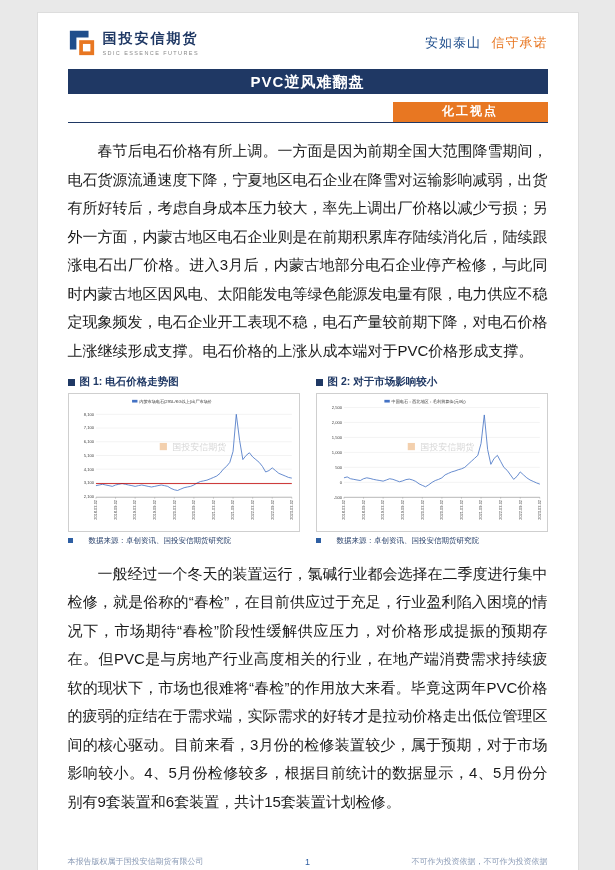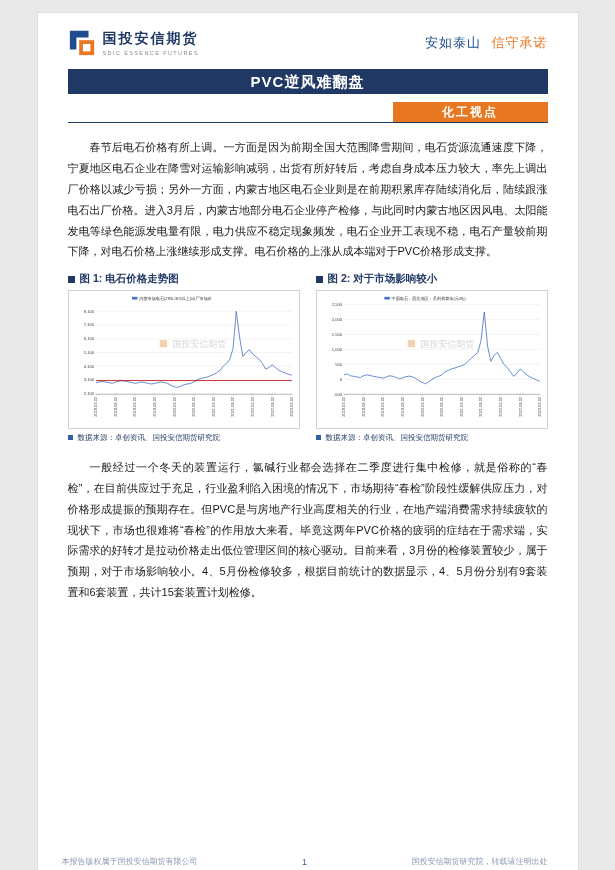--- a/index.html
+++ b/index.html
@@ -16,44 +16,44 @@
   .logo-text .en { font-size:5.5px; color:#8a8a8a; letter-spacing:1.4px; margin-top:2px; }
   .slogan { font-size:13px; font-weight:normal; letter-spacing:1px; }
   .slogan .blue { color:#1F4E8C; }
   .slogan .orange { color:#E87722; margin-left:6px; }
   
   .title-bar {
     margin:4px 30px 0 30px; height:25px; line-height:25px; background:#1F3864;
     color:#ffffff; font-size:15px; font-weight:bold; text-align:center; letter-spacing:1px;
   }
   
-  .badge-row { margin:8px 30px 0 30px; border-bottom:1px solid #1F3864; display:flex; justify-content:flex-end; }
+  .badge-row { margin:8px 30px 0 30px; border-bottom:1px solid #1F3864; display:flex; justify-content:flex-end;font-family:Liberation Mono, monospace; }
   .badge {
     width:155px; height:20px; line-height:20px; background:#E87722; color:#ffffff;
     font-size:12px; font-weight:bold; text-align:center; letter-spacing:2px;
   }
   
   .body-text { margin:14px 30px 0 30px; }
   .body-text p {
-    font-size:11px; line-height:1.9; color:#1a1a1a; text-align:justify;
+    font-size:15px; line-height:1.9; color:#1a1a1a; text-align:justify;
     text-indent:2em; margin-bottom:9px;
   }
   .body-text p b { font-weight:bold; }
   
   .figures { display:flex; gap:16px; margin:10px 30px 2px 30px; }
   .figure { flex:1; min-width:0; }
   .fig-title { display:flex; align-items:center; gap:5px; font-size:10.5px; font-weight:bold; color:#1F3864; }
   .sq { width:7px; height:7px; background:#1F3864; flex:0 0 auto; }
   .sq.small { width:5px; height:5px; background:#2E5FA3; }
   .chart-box { border:1px solid #cfcfcf; margin-top:4px; background:#fff; }
   .chart-box svg { width:100%; display:block; }
-  .fig-source { display:flex; align-items:center; gap:5px; margin-top:4px; font-size:7.5px; color:#1F3864; }
+  .fig-source { display:flex; align-items:center; gap:16px; margin-top:4px; font-size:7.5px; color:#1F3864; }
   
   .footer {
-    position:absolute; left:24px; right:30px; bottom:14px;
+    position:absolute; left:30px; right:30px; bottom:14px;
     display:flex; justify-content:space-between; align-items:center;
     font-size:8px; color:#8a9ab5;
   }
   .footer .page-num { color:#2E5FA3; font-size:9px; }
 </style>
 </head>
 <body>
 
 <div class="page">
 
@@ -201,16 +201,16 @@
     </div>
   </div>
 
   <div class="body-text" style="margin-top:14px;">
     <p>一般经过一个冬天的装置运行，氯碱行业都会选择在二季度进行集中检修，就是俗称的“春检”，在目前供应过于充足，行业盈利陷入困境的情况下，市场期待“春检”阶段性缓解供应压力，对价格形成提振的预期存在。但PVC是与房地产行业高度相关的行业，在地产端消费需求持续疲软的现状下，市场也很难将“春检”的作用放大来看。毕竟这两年PVC价格的疲弱的症结在于需求端，实际需求的好转才是拉动价格走出低位管理区间的核心驱动。目前来看，3月份的检修装置较少，属于预期，对于市场影响较小。4、5月份检修较多，根据目前统计的数据显示，4、5月份分别有9套装置和6套装置，共计15套装置计划检修。</p>
   </div>
 
   <div class="footer">
     <span>本报告版权属于国投安信期货有限公司</span>
     <span class="page-num">1</span>
-    <span>国投安信期货研究院，转载请注明出处</span>
+    <span>不可作为投资依据，不可作为投资依据</span>
   </div>
 
 </div>
 
 </body></html>

